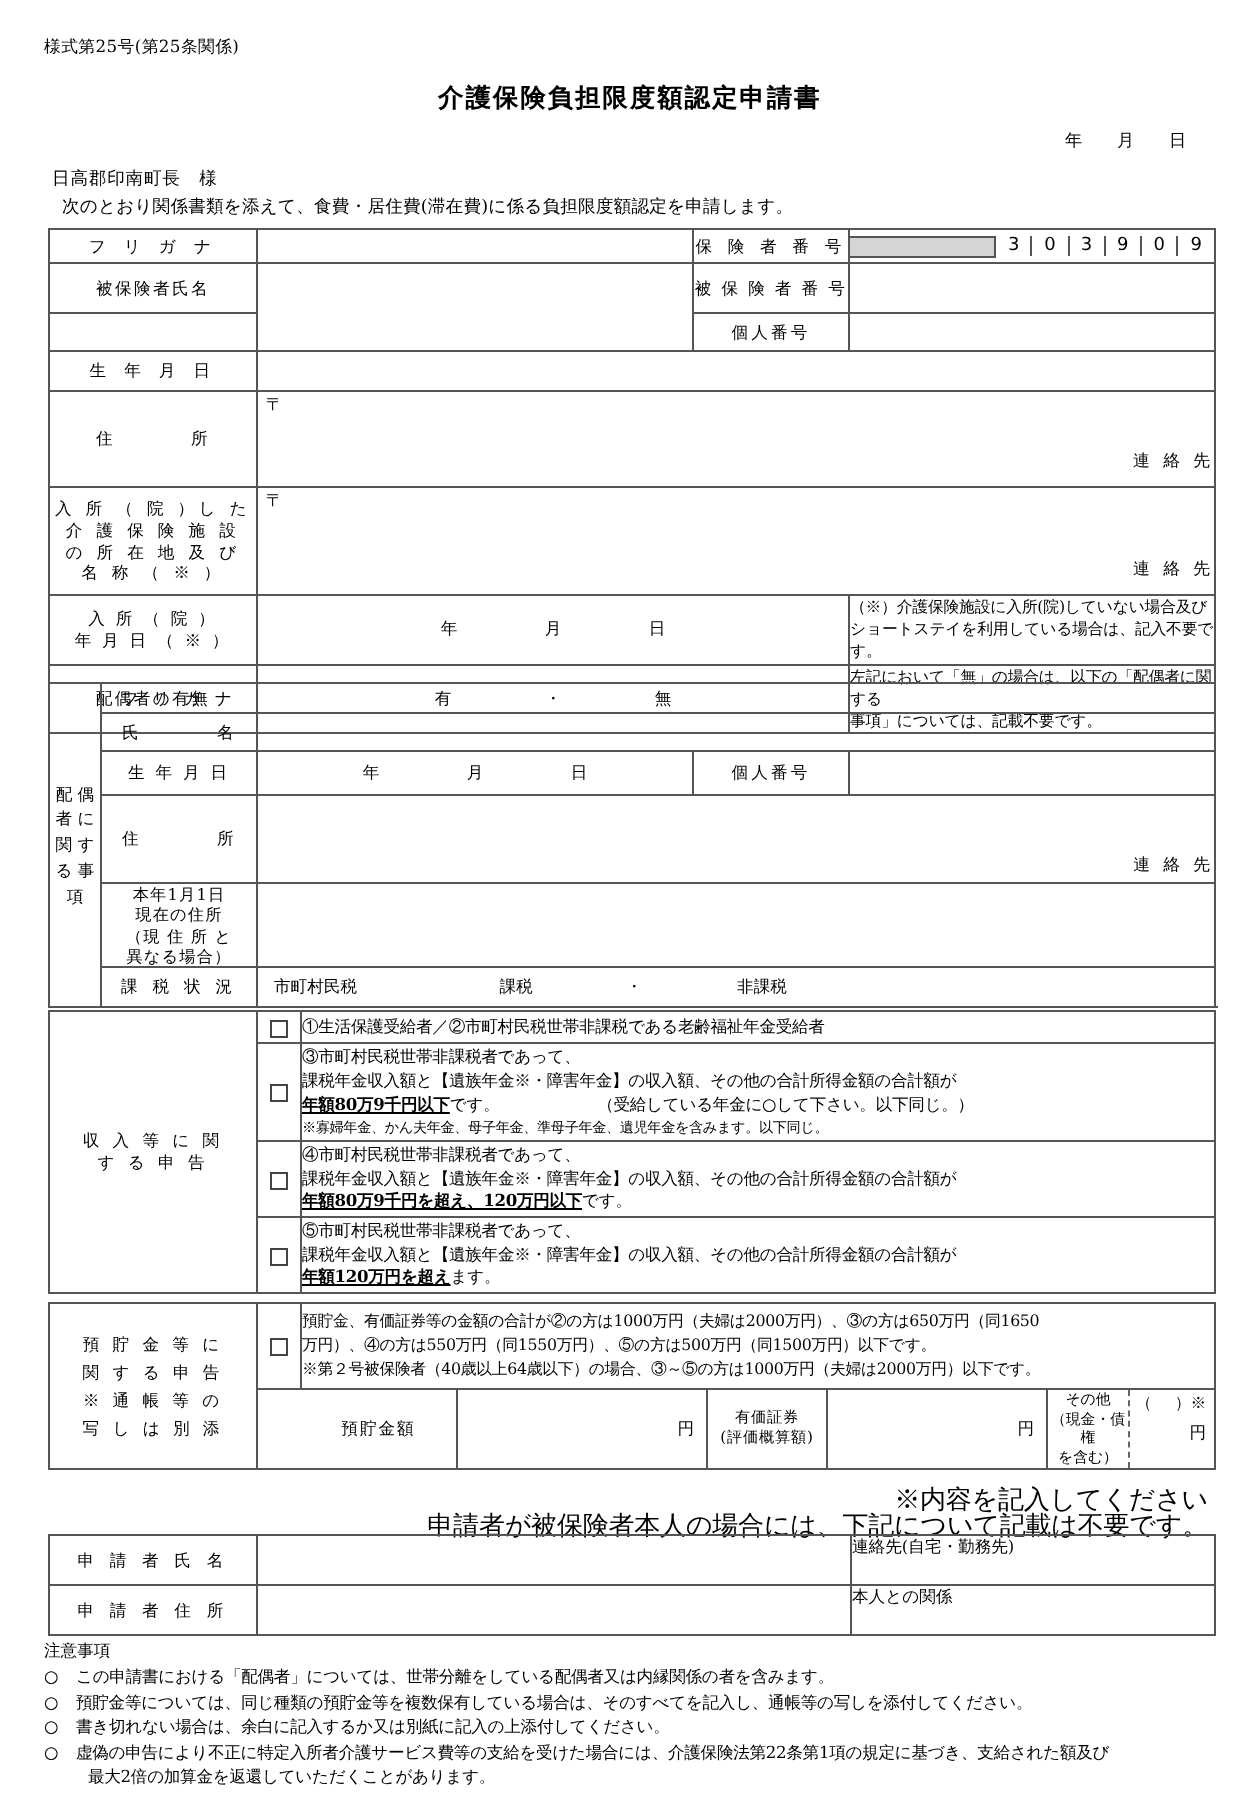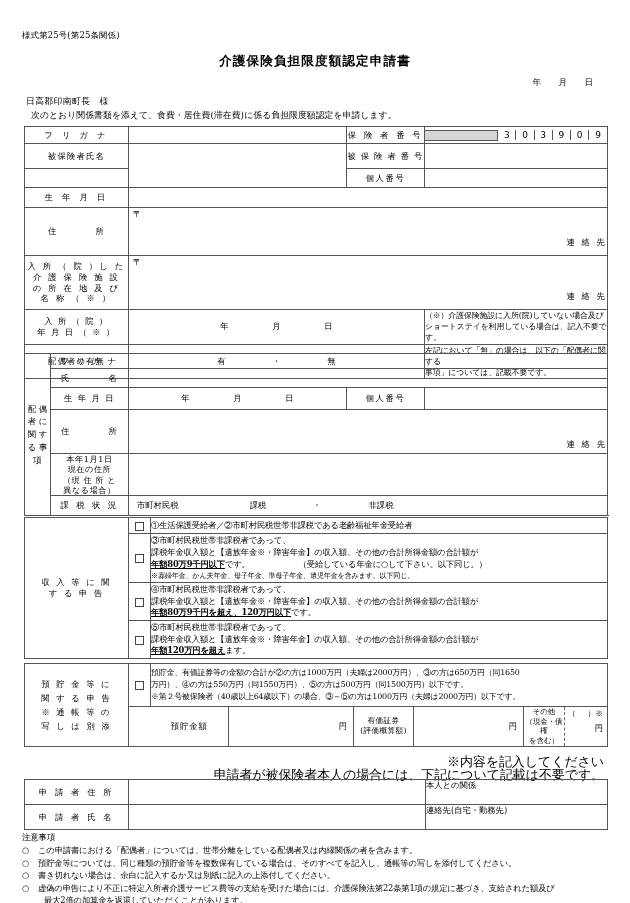--- a/index.html
+++ b/index.html
@@ -7,21 +7,21 @@
     background: #ffffff;
   }
   body {
     width: 630px; height: 903px;
     position: relative;
     font-family: "DejaVu Serif", "Liberation Serif", serif;
     color: #000;
     font-size: 8.3px;
     overflow: hidden;
   }
-  .page { position: absolute; left: 0; top: 12px; width: 630px; height: 774px; }
+  .page { position: absolute; left: 0; top: 0; width: 630px; height: 774px; }
 
   
   .form-code { position: absolute; left: 22px; top: 18px; font-size: 8.4px; letter-spacing: .2px; }
   .doc-title {
     position: absolute; left: 0; top: 41px; width: 630px;
     text-align: center; font-size: 12.6px; font-weight: bold; letter-spacing: 1.1px;
   }
   .date-line { position: absolute; right: 28px; top: 65px; font-size: 8.6px; letter-spacing: .5px; }
   .date-line span { display: inline-block; width: 26px; text-align: center; }
   .addressee { position: absolute; left: 26px; top: 84px; font-size: 8.8px; letter-spacing: .4px; }
@@ -398,28 +398,28 @@
   <div class="right-note" style="top:754px;">申請者が被保険者本人の場合には、下記について記載は不要です。</div>
 
   <table class="tbl" style="left:24px; top:767px; width:583px;">
     <colgroup>
         <col style="width:104px">
         <col style="width:297px">
         <col style="width:182px">
       </colgroup>
     <tbody>
       <tr style="height:25px;">
+        <td class="lbl-tight" style="letter-spacing:2.6px;">申 請 者 氏 名</td>
+        <td></td>
+        <td class="cell-pad" style="vertical-align:top;">連絡先(自宅・勤務先)</td>
+      </tr>
+      <tr style="height:25px;">
         <td class="lbl-tight" style="letter-spacing:2.6px;">申 請 者 住 所</td>
         <td></td>
         <td class="cell-pad" style="vertical-align:top;">本人との関係</td>
-      </tr>
-      <tr style="height:25px;">
-        <td class="lbl-tight" style="letter-spacing:2.6px;">申 請 者 氏 名</td>
-        <td></td>
-        <td class="cell-pad" style="vertical-align:top;">連絡先(自宅・勤務先)</td>
       </tr>
     </tbody>
   </table>
 
   <div class="notes-title">注意事項</div>
   <div class="notes-list" id="notes-list">
       <div class="note-item">
         <span class="mk">○</span>
         <span class="tx">この申請書における「配偶者」については、世帯分離をしている配偶者又は内縁関係の者を含みます。</span>
       </div>

